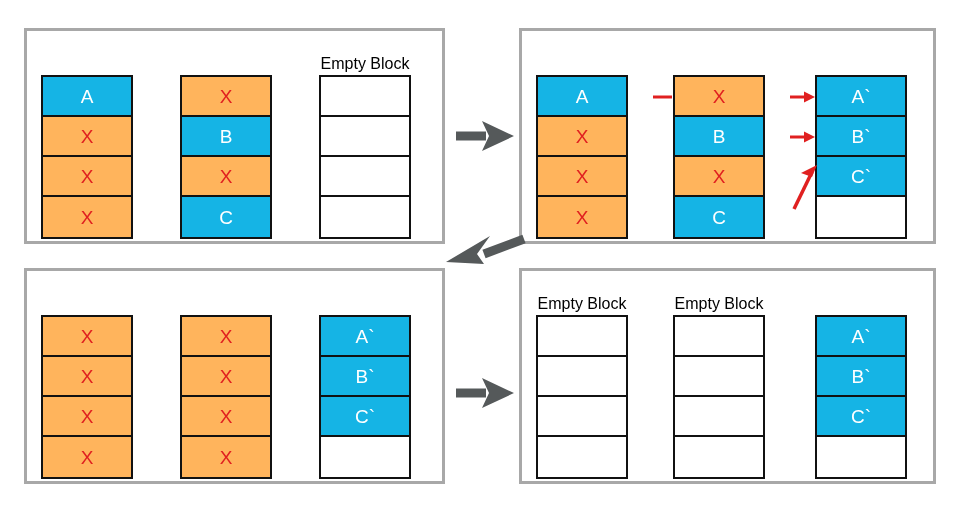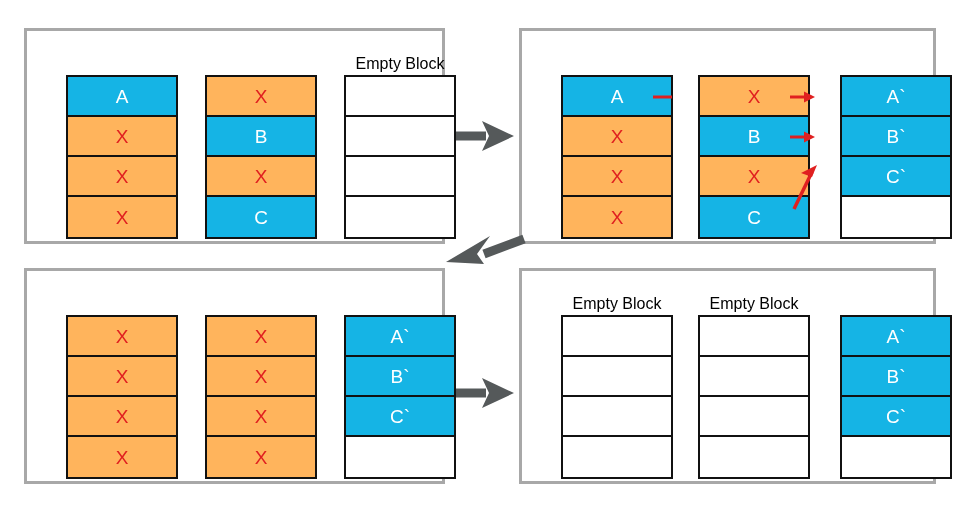--- a/index.html
+++ b/index.html
@@ -30,22 +30,21 @@
     box-sizing: border-box;
   }
   #panel-tl { left: 24px;  top: 28px;  width: 421px; height: 216px; }
   #panel-tr { left: 519px; top: 28px;  width: 417px; height: 216px; }
   #panel-bl { left: 24px;  top: 268px; width: 421px; height: 216px; }
   #panel-br { left: 519px; top: 268px; width: 417px; height: 216px; }
 
   
   .column {
     position: absolute;
-    width: 112px;
-    margin-left: 25px;
+    width: 92px;
   }
   .col-label {
     position: absolute;
     bottom: 100%;
     left: 50%;
     transform: translateX(-50%);
     margin-bottom: 3px;
     font-size: 16px;
     color: #000000;
     white-space: nowrap;

